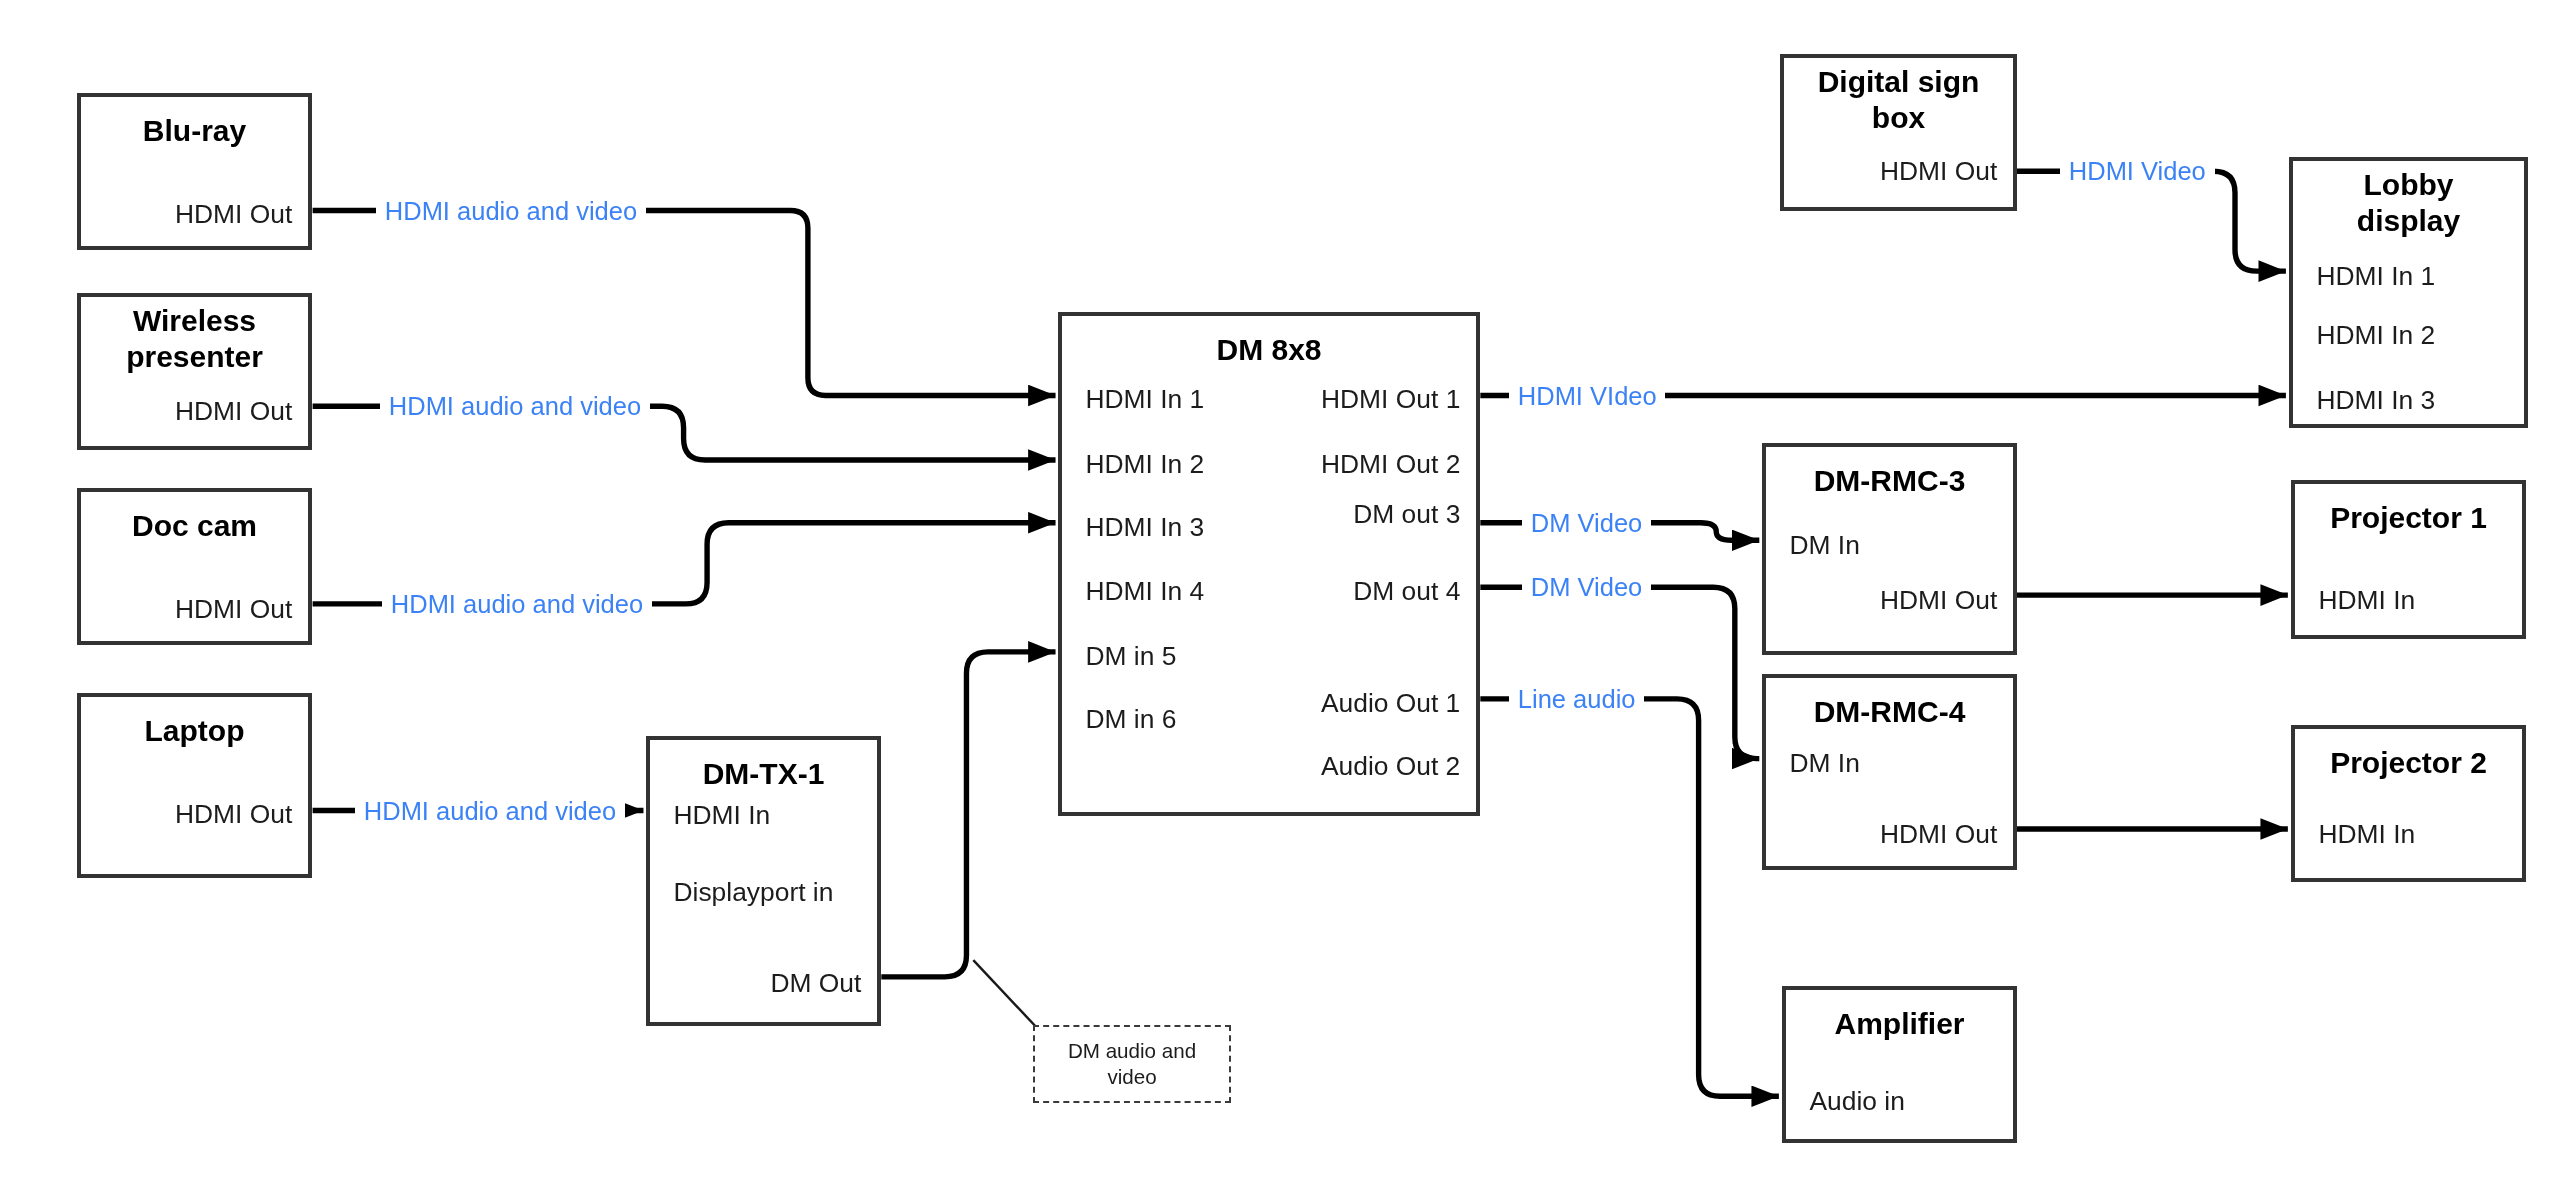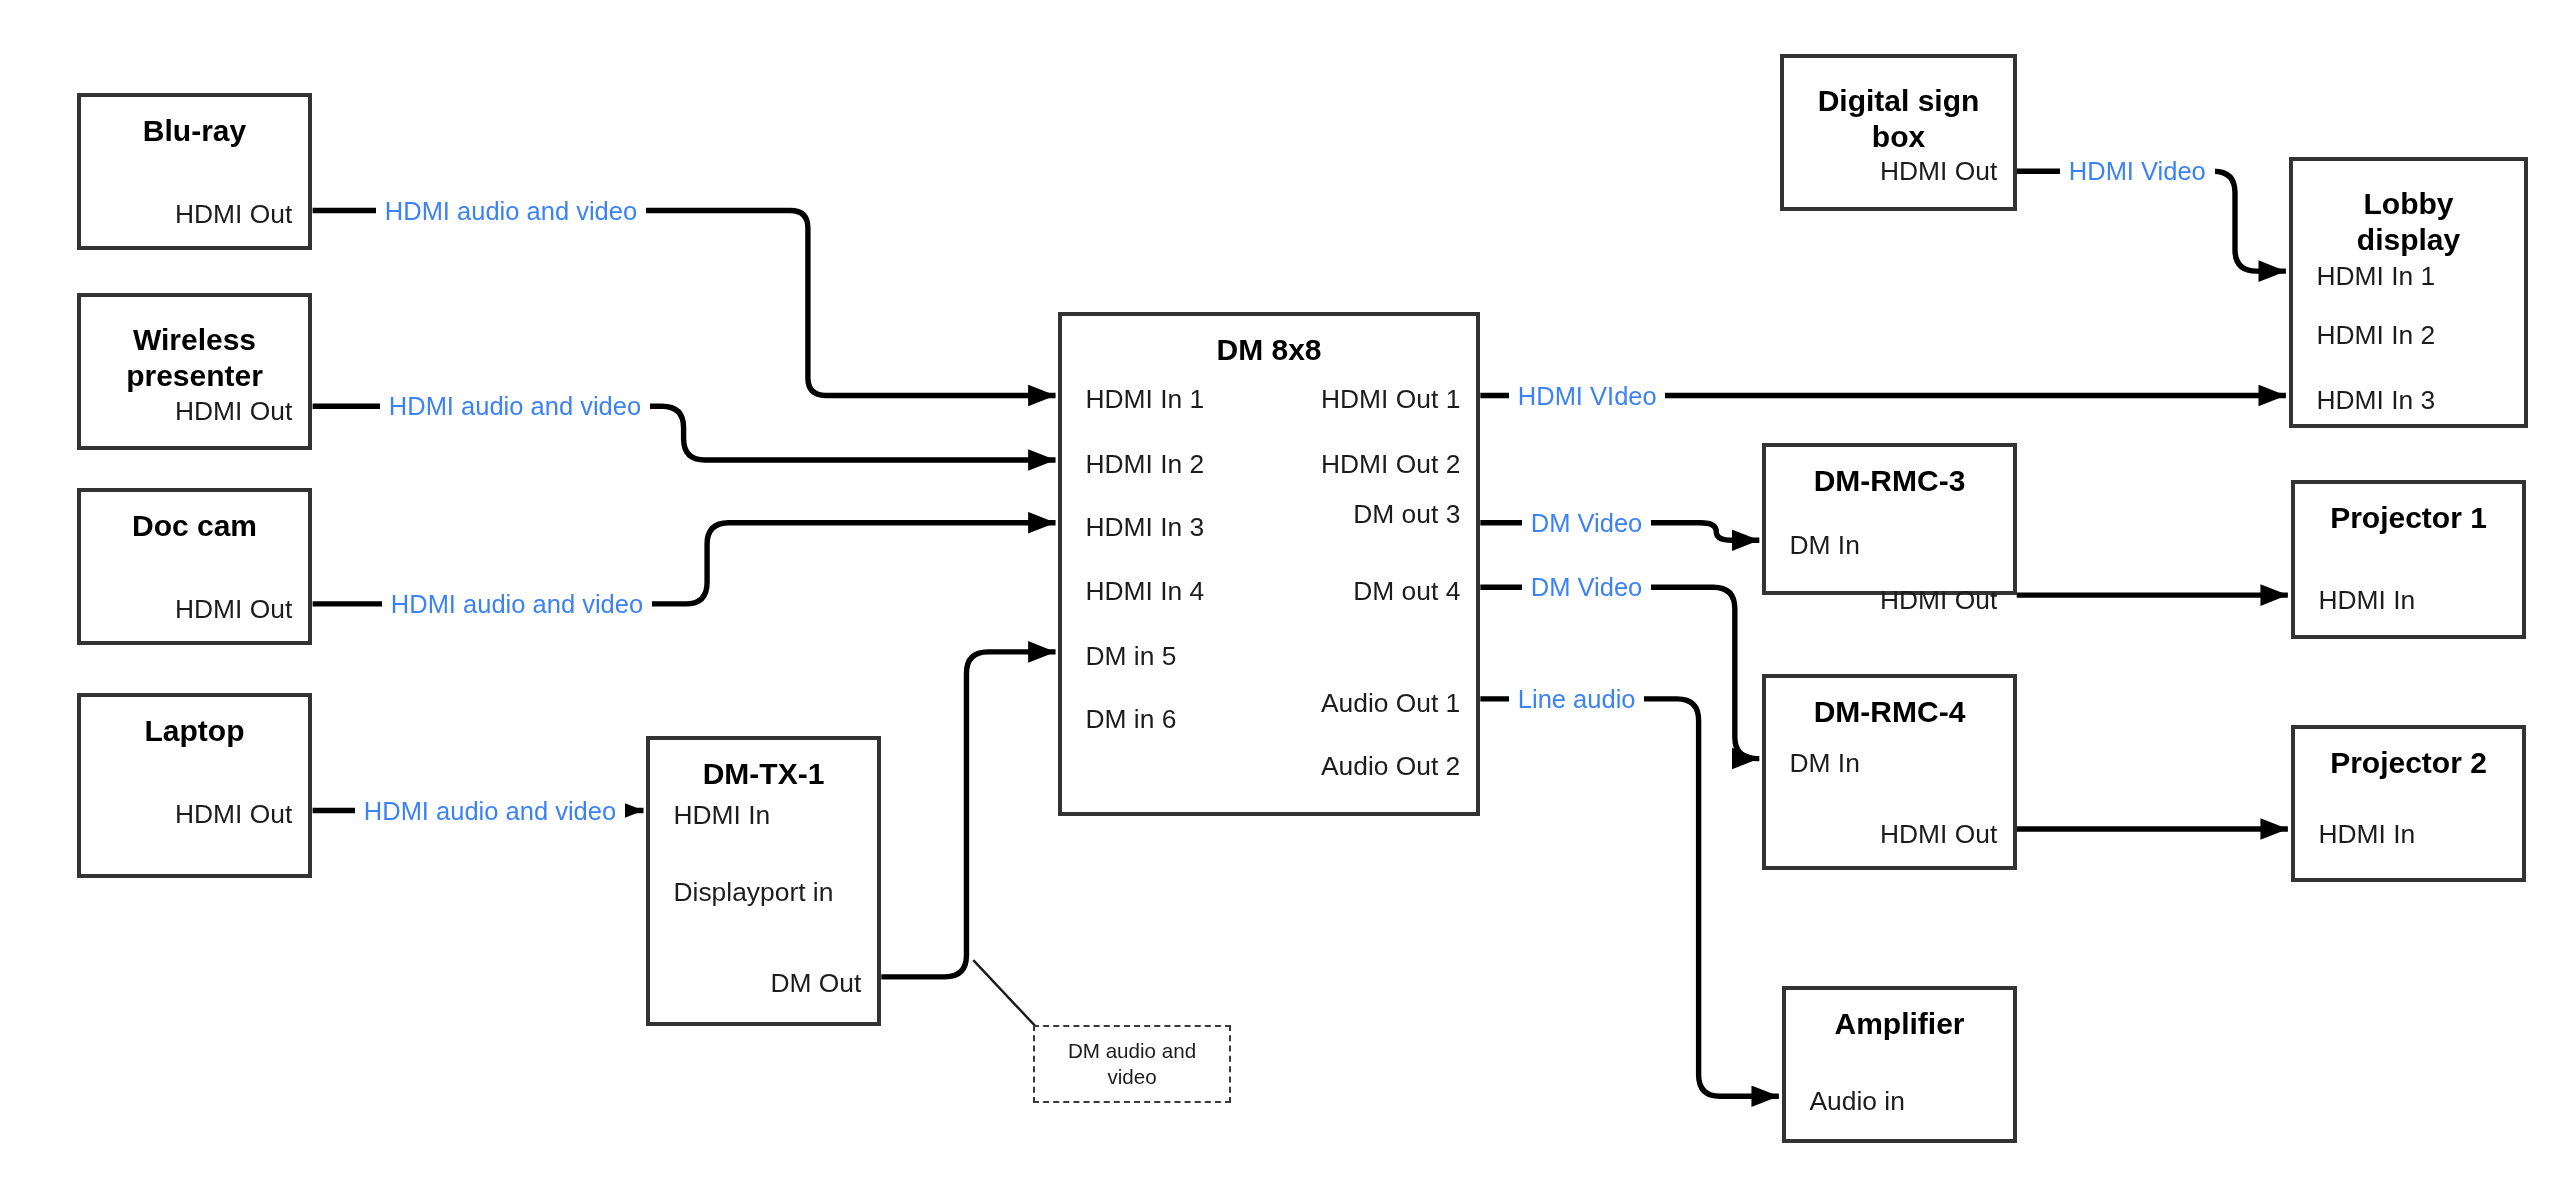--- a/index.html
+++ b/index.html
@@ -35,21 +35,21 @@
   .title {
     position: absolute;
     left: 0; right: 0;
     top: 15.7px;
     text-align: center;
     font-weight: 700;
     font-size: 30px;
     line-height: 36px;
     color: #000000;
   }
-  .title.two-line { top: 25px; }
+  .title.two-line { top: 6px; }
   .node-sign .title { padding: 0 27.4px; }
   .node-lobby .title { padding: 0 35px; }
   .port {
     position: absolute;
     left: 23.5px; right: 15.7px;
     transform: translateY(-50%);
     font-size: 26.4px;
     color: #1c1c1c;
     white-space: nowrap;
     text-align: left;
@@ -155,21 +155,21 @@
     <div class="port r" style="top:113px">HDMI Out</div>
   </div>
 
   <div class="node node-lobby" style="left:2289px;top:157px;width:239px;height:271px">
     <div class="title two-line">Lobby display</div>
     <div class="port" style="top:115px">HDMI In 1</div>
     <div class="port" style="top:174px">HDMI In 2</div>
     <div class="port" style="top:239px">HDMI In 3</div>
   </div>
 
-  <div class="node" style="left:1762px;top:443px;width:255px;height:152px">
+  <div class="node" style="left:1762px;top:443px;width:255px;height:212px">
     <div class="title">DM-RMC-3</div>
     <div class="port" style="top:98px">DM In</div>
     <div class="port r" style="top:153px">HDMI Out</div>
   </div>
 
   <div class="node" style="left:1762px;top:674px;width:255px;height:196px">
     <div class="title">DM-RMC-4</div>
     <div class="port" style="top:85px">DM In</div>
     <div class="port r" style="top:156px">HDMI Out</div>
   </div>

